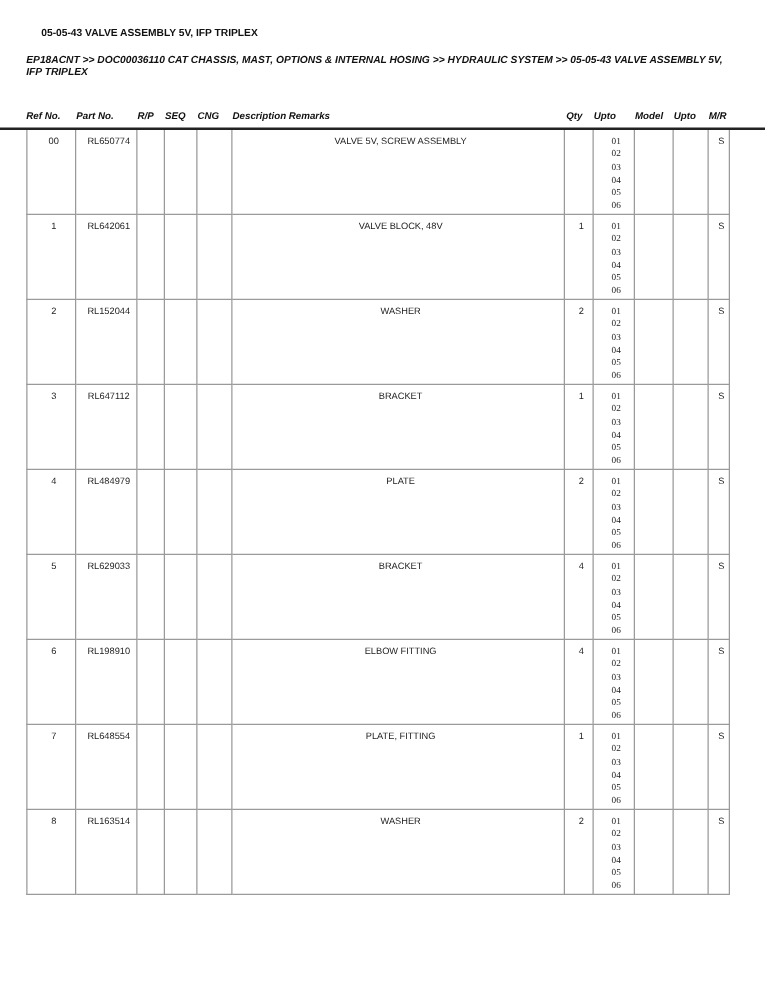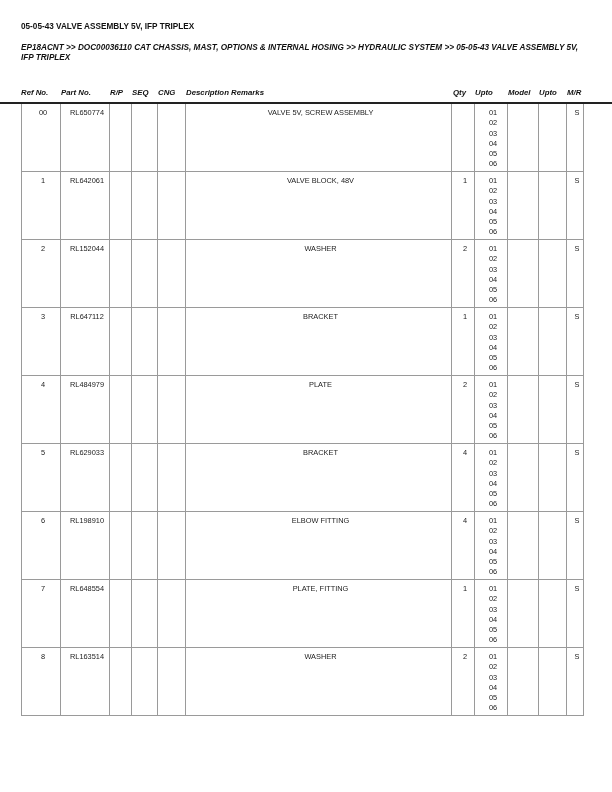--- a/index.html
+++ b/index.html
@@ -10,21 +10,21 @@
     body {
       width: 612px;
       height: 792px;
       position: relative;
       overflow: hidden;
       font-family: "Liberation Sans", sans-serif;
       color: #111111;
     }
     .doc-title {
       position: absolute;
-      left: 21px;
+      left: 33px;
       top: 22px;
       font-size: 8.2px;
       font-weight: bold;
       letter-spacing: 0;
     }
     .breadcrumb {
       position: absolute;
       left: 21px;
       top: 43px;
       width: 560px;
@@ -73,20 +73,21 @@
       height: 63px;
       line-height: 10.3px;
       color: #222222;
       overflow: hidden;
     }
     .parts-table tr:first-child td {
       border-top: none;
     }
     .parts-table td.model {
       padding-left: 4px;
+      font-family: Liberation Serif, serif;
     }
     .model-code {
       display: block;
     }
   </style>
 </head>
 <body>
 
 <div class="doc-title">05-05-43 VALVE ASSEMBLY 5V, IFP TRIPLEX</div>
 <div class="breadcrumb">EP18ACNT &gt;&gt; DOC00036110 CAT CHASSIS, MAST, OPTIONS &amp; INTERNAL HOSING &gt;&gt; HYDRAULIC SYSTEM &gt;&gt; 05-05-43 VALVE ASSEMBLY 5V, IFP TRIPLEX</div>

